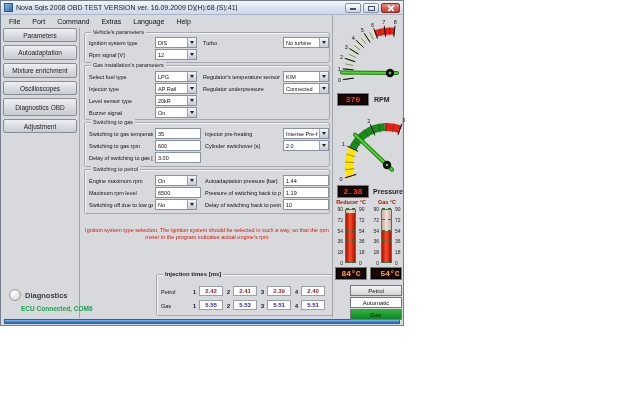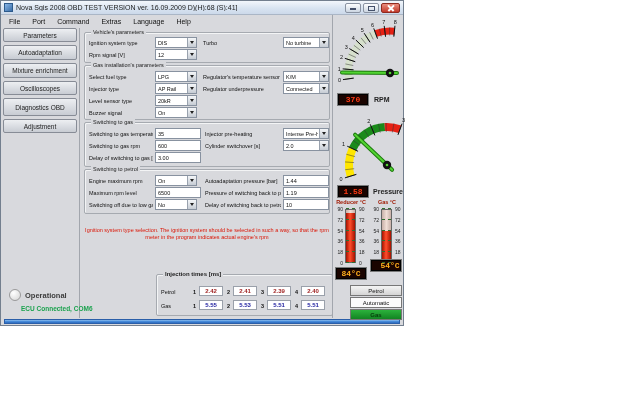--- a/index.html
+++ b/index.html
@@ -236,21 +236,21 @@
       <span class="cellidx" style="left:70px;top:27px;">2</span>
       <span class="cellval gv" style="left:76px;top:25px;">5.53</span>
       <span class="cellidx" style="left:104px;top:27px;">3</span>
       <span class="cellval gv" style="left:110px;top:25px;">5.51</span>
       <span class="cellidx" style="left:138px;top:27px;">4</span>
       <span class="cellval gv" style="left:144px;top:25px;">5.51</span>
     </div>
   </div>
 
   <span class="status-circle"></span>
-  <span class="status-label">Operational</span>
+  <span class="status-label">Diagnostics</span>
   <span class="status-conn">ECU Connected, COM6</span>
 
   <div class="progress"></div>
 
   <div class="gpanel">
     <svg id="rpm-svg" class="gauge" style="top:2px;" width="72" height="74" viewBox="0 0 72 74">
         <path d="M15.408741112854052,61.845270240322755 A42,42 0 0 1 42.63515398032192,16.53290992699185" fill="none" stroke="#d6e0cc" stroke-width="7"></path>
         <path d="M42.63515398032192,16.53290992699185 A42,42 0 0 1 61.39019545724145,14.230080394532521" fill="none" stroke="#e62114" stroke-width="7"></path>
         <line x1="11.942802872258554" y1="62.33237609368298" x2="19.864947422191115" y2="61.218991286002456" stroke="#333" stroke-width="0.5"></line>
         <line x1="11.515591713612146" y1="57.19105114800823" x2="19.5128503134166" y2="56.98163556154525" stroke="#333" stroke-width="0.5"></line>
@@ -318,21 +318,21 @@
         <text x="10.614784239009033" y="37.464103297584955" text-anchor="middle" font-size="5.5" fill="#111" font-family="Liberation Sans, sans-serif">1</text>
         <line x1="37.275512649454676" y1="15.302438367127579" x2="41.83673647233067" y2="26.401773357910965" stroke="#111" stroke-width="1"></line>
         <text x="35.75510470849601" y="13.602660036866446" text-anchor="middle" font-size="5.5" fill="#111" font-family="Liberation Sans, sans-serif">2</text>
         <line x1="69.04166975587508" y1="14.650898789028162" x2="64.93939618609096" y2="25.92792639202048" stroke="#111" stroke-width="1"></line>
         <text x="70.40909427913645" y="12.891889588030722" text-anchor="middle" font-size="5.5" fill="#111" font-family="Liberation Sans, sans-serif">3</text>
         <line x1="59.07493707203364" y1="60.82130829909254" x2="22.100395547217108" y2="25.69463354856118" stroke="#1c7a0c" stroke-width="4" stroke-linecap="round"></line>
         <line x1="59.07493707203364" y1="60.82130829909254" x2="22.100395547217108" y2="25.69463354856118" stroke="#52d432" stroke-width="2" stroke-linecap="round"></line>
         <circle cx="54" cy="56" r="4.2" fill="#111"></circle>
         <circle cx="54" cy="56" r="1.3" fill="#52d432"></circle>
       </svg>
-    <div class="led" style="left:4px;top:170px;">1.58</div>
+    <div class="led" style="left:4px;top:170px;">2.38</div>
     <div class="gaugelabel" style="left:40px;top:173px;">Pressure</div>
 
     <div class="thermo" style="left:1px;" id="thermo-reducer">
       <div class="ttitle">Reducer °C</div>
       <div class="tbody">
         <div class="ttrack">
             <div class="t-fill" style="height: 93.3333%;"></div>
           </div>
       <div class="t-lab t-l" style="top: calc(0% - 3px);">90</div>
           <div class="t-mark m-l" style="top: calc(0% - 1px);"></div>
@@ -386,20 +386,20 @@
           <div class="t-mark m-l" style="top: calc(80% - 1px);"></div>
           <div class="t-lab t-r" style="top: calc(80% - 3px);">18</div>
           <div class="t-mark m-r" style="top: calc(80% - 1px);"></div>
           <div class="t-lab t-l" style="top: calc(100% - 3px);">0</div>
           <div class="t-mark m-l" style="top: calc(100% - 1px);"></div>
           <div class="t-lab t-r" style="top: calc(100% - 3px);">0</div>
           <div class="t-mark m-r" style="top: calc(100% - 1px);"></div>
         </div>
     </div>
     <div class="led amber" style="left:2px;top:252px;">84°C</div>
-    <div class="led amber" style="left:37px;top:244px;padding-left:8px;">54°C</div>
+    <div class="led amber" style="left:37px;top:252px;padding-left:8px;">54°C</div>
 
     <div class="fuelbtn" style="top:270px;">Petrol</div>
     <div class="fuelbtn auto" style="top:282px;">Automatic</div>
     <div class="fuelbtn gasbtn" style="top:294px;">Gas</div>
   </div>
 
 </div>
 
 </body></html>

